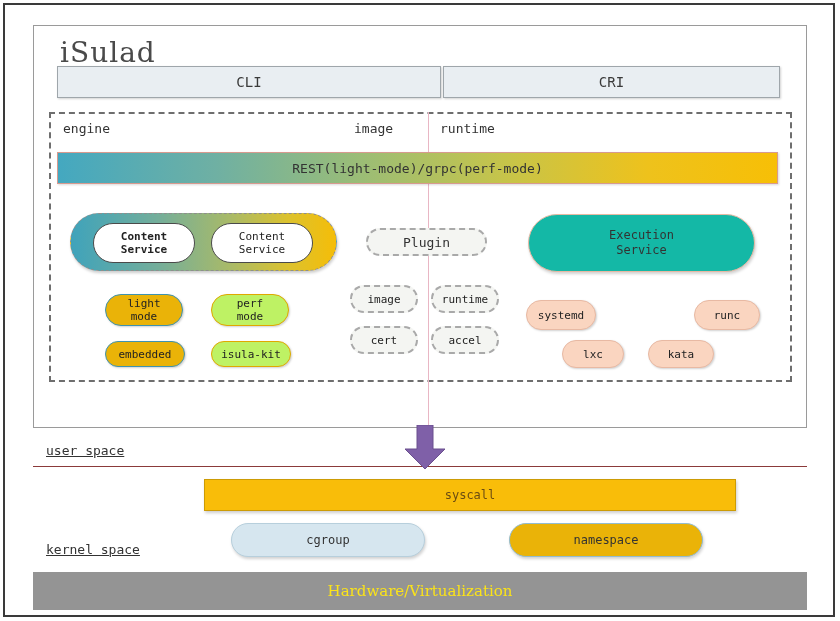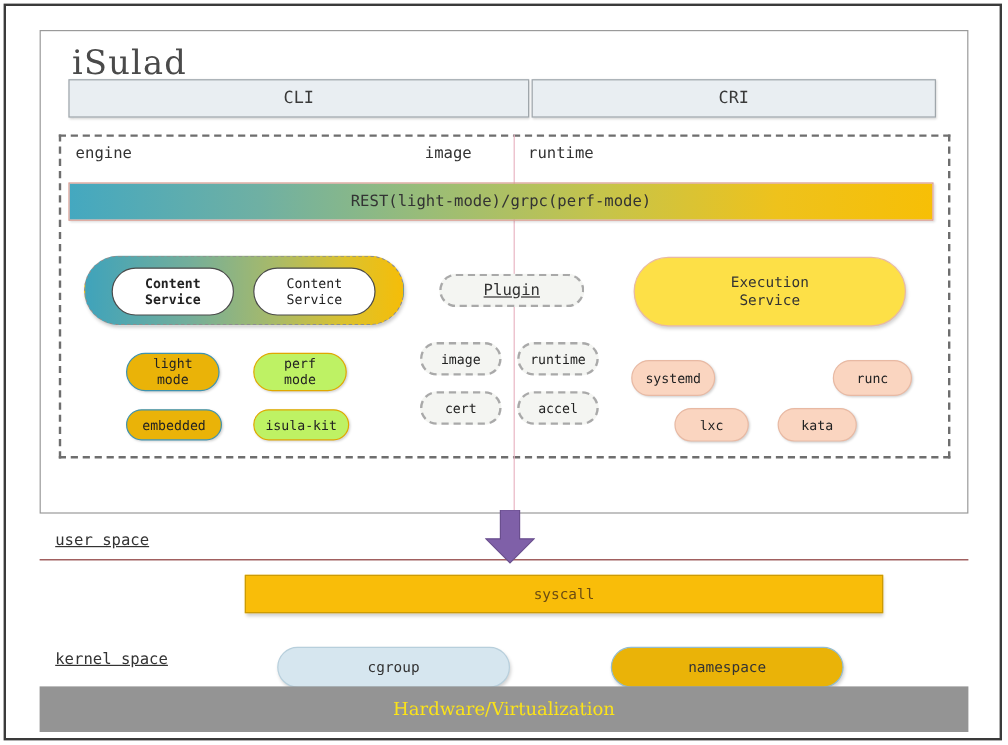--- a/index.html
+++ b/index.html
@@ -56,25 +56,25 @@
              border:1px solid #4a4a4a;border-radius:20px;box-sizing:border-box;
              display:flex;flex-direction:column;align-items:center;justify-content:center;
              font-size:11px;color:#222;line-height:13px;}
   .svc-content{left:22px;width:102px;font-weight:bold;}
   .svc-rootfs{left:140px;width:102px;}
 
   
   .plugin-pill{position:absolute;left:366px;top:228px;width:121px;height:28px;
                border:2px dashed #a9a9a9;border-radius:14px;background:#f4f5f2;
                box-sizing:border-box;display:flex;align-items:center;justify-content:center;
-               font-size:13px;color:#333;text-decoration:underline;}
+               font-size:13px;color:#333;}
 
   
   .exec-pill{position:absolute;left:528px;top:214px;width:227px;height:58px;
-             background:#fde047;border:1px solid #e8b9a3;border-radius:29px;
+             background:#14b8a6;border:1px solid #e8b9a3;border-radius:29px;
              box-sizing:border-box;display:flex;flex-direction:column;
              align-items:center;justify-content:center;font-size:12px;color:#333;
              line-height:15px;box-shadow:1px 2px 3px rgba(0,0,0,.18);}
 
   
   .pill{position:absolute;box-sizing:border-box;display:flex;flex-direction:column;
         align-items:center;justify-content:center;font-size:11px;color:#222;
         line-height:13px;border-radius:16px;box-shadow:1px 1px 2px rgba(0,0,0,.18);}
   .pill-blue{background:#eab308;border:1px solid #3f93b0;}
   .pill-amber{background:#bef264;border:1px solid #e0a800;}
@@ -108,21 +108,21 @@
   .arrow{position:absolute;left:404px;top:425px;width:42px;height:45px;}
 
   
   .syscall{position:absolute;left:204px;top:479px;width:532px;height:32px;
            background:#f9bd09;border:1px solid #cc9b05;box-sizing:border-box;
            display:flex;align-items:center;justify-content:center;
            font-size:12px;color:#6b4c12;box-shadow:1px 2px 3px rgba(0,0,0,.2);}
 
   .kbox{position:absolute;height:34px;border-radius:17px;box-sizing:border-box;
         display:flex;align-items:center;justify-content:center;font-size:12px;color:#333;
-        box-shadow:1px 2px 3px rgba(0,0,0,.18);margin-top:16px;}
+        box-shadow:1px 2px 3px rgba(0,0,0,.18);}
   .k-cgroup{left:231px;top:523px;width:194px;background:#d6e6ef;border:1px solid #b7cfdc;}
   .k-namespace{left:509px;top:523px;width:194px;background:#eab308;border:1px solid #93bccf;}
 
   
   .hw-bar{position:absolute;left:33px;top:572px;width:774px;height:38px;
           background:#949494;display:flex;align-items:center;justify-content:center;
           font-size:15px;color:#fbe319;
           font-family:"DejaVu Serif","Liberation Serif",serif;}
 </style>
 </head>

